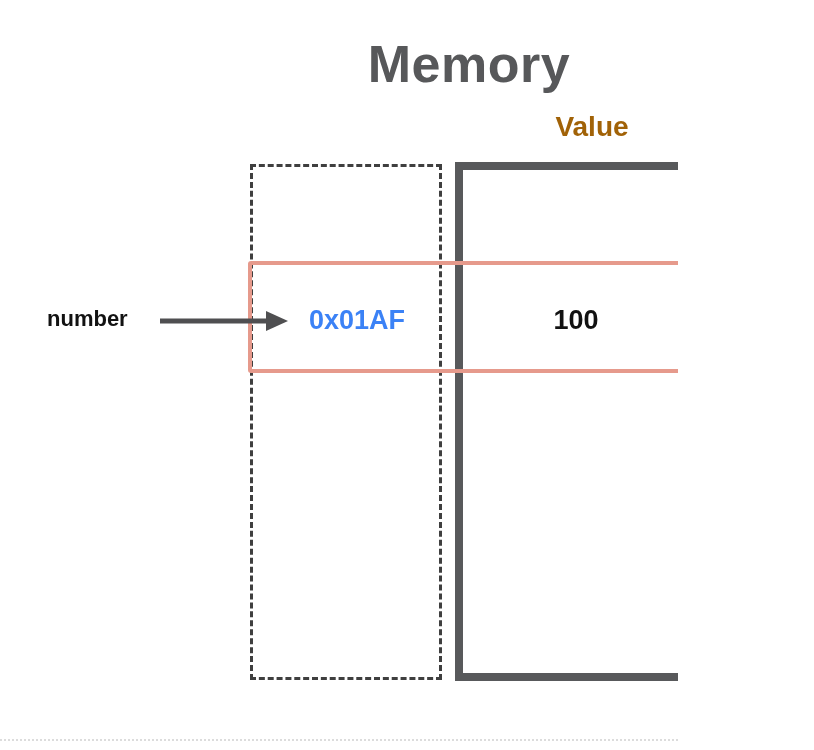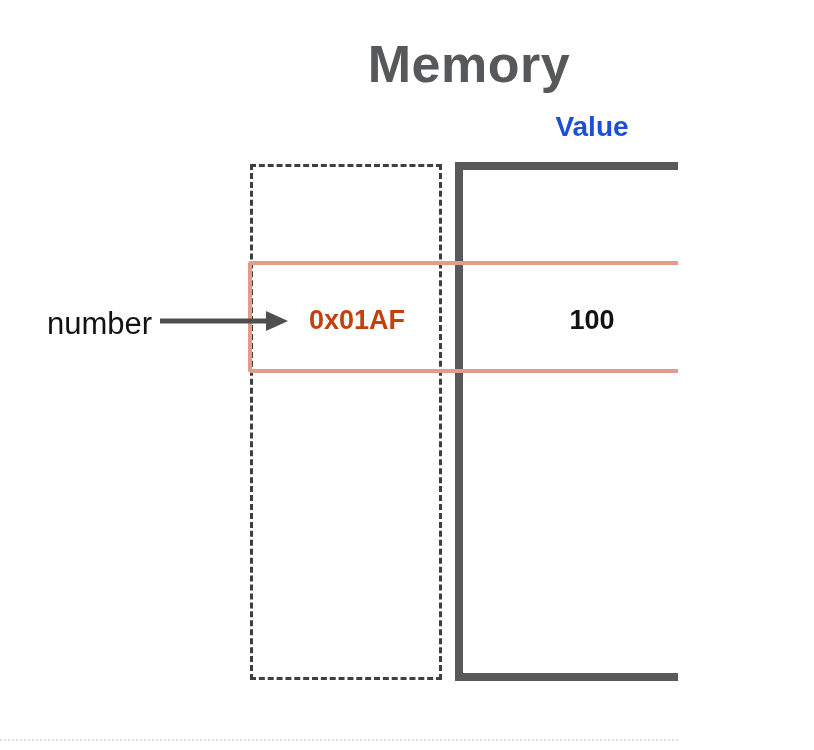--- a/index.html
+++ b/index.html
@@ -68,72 +68,72 @@
     height: 112px;
     box-sizing: border-box;
     border: 4px solid #e69a8c;
     border-radius: 3px;
     background: transparent;
   }
 
   .row-label {
     top: 306px;
     left: 47px;
-    font-size: 31px;
-    font-weight: 400;
+    font-size: 22px;
+    font-weight: 700;
     white-space: nowrap;
   }
   .arrow-wrap {
     left: 158px;
     top: 308px;
     width: 132px;
     height: 26px;
   }
   .cell-text {
     top: 305px;
     font-size: 27px;
     font-weight: 700;
     white-space: nowrap;
   }
   .addr-cell { left: 357px; }
-  .val-cell  { left: 576px; margin-left: 16px; }
+  .val-cell  { left: 576px; }
 
   .bottom-line {
     left: 0;
     top: 739px;
     width: 814px;
     height: 0;
     border-top: 2px dotted #dcdcdc;
   }
 </style>
 </head>
 <body>
 
 <div class="stage">
 
   <div class="abs centered title" style="color: rgb(87, 88, 90);">Memory</div>
 
 
-  <div class="abs centered col-header val-header" style="color: #1d4ed8; text-align: right;">Value</div>
+  <div class="abs centered col-header val-header" style="color: #a16207; text-align: right;">Value</div>
 
 
   <div class="abs addr-box" style="border-color: rgb(63, 63, 63);"></div>
 
   <div class="abs val-box" style="border-color: rgb(88, 89, 91);"></div>
 
   <div class="abs highlight-row" style="border-color: rgb(230, 154, 140);"></div>
 
   <div class="abs row-label" style="color: rgb(18, 18, 18);">number</div>
 
   <div class="abs arrow-wrap" style="color: rgb(79, 79, 81);">
     <svg width="132" height="26" viewBox="0 0 132 26" xmlns="http://www.w3.org/2000/svg">
       <line x1="2" y1="13" x2="112" y2="13" stroke="currentColor" stroke-width="5"></line>
       <polygon points="108,3 130,13 108,23" fill="currentColor"></polygon>
     </svg>
   </div>
 
-  <div class="abs centered cell-text addr-cell" style="color: #c2410c; text-align: center;">0x01AF</div>
+  <div class="abs centered cell-text addr-cell" style="color: #3b82f6; text-align: center;">0x01AF</div>
 
   <div class="abs centered cell-text val-cell" style="color: rgb(18, 18, 18);">100</div>
 
   <div class="abs bottom-line"></div>
 
 </div>
 
 </body></html>

